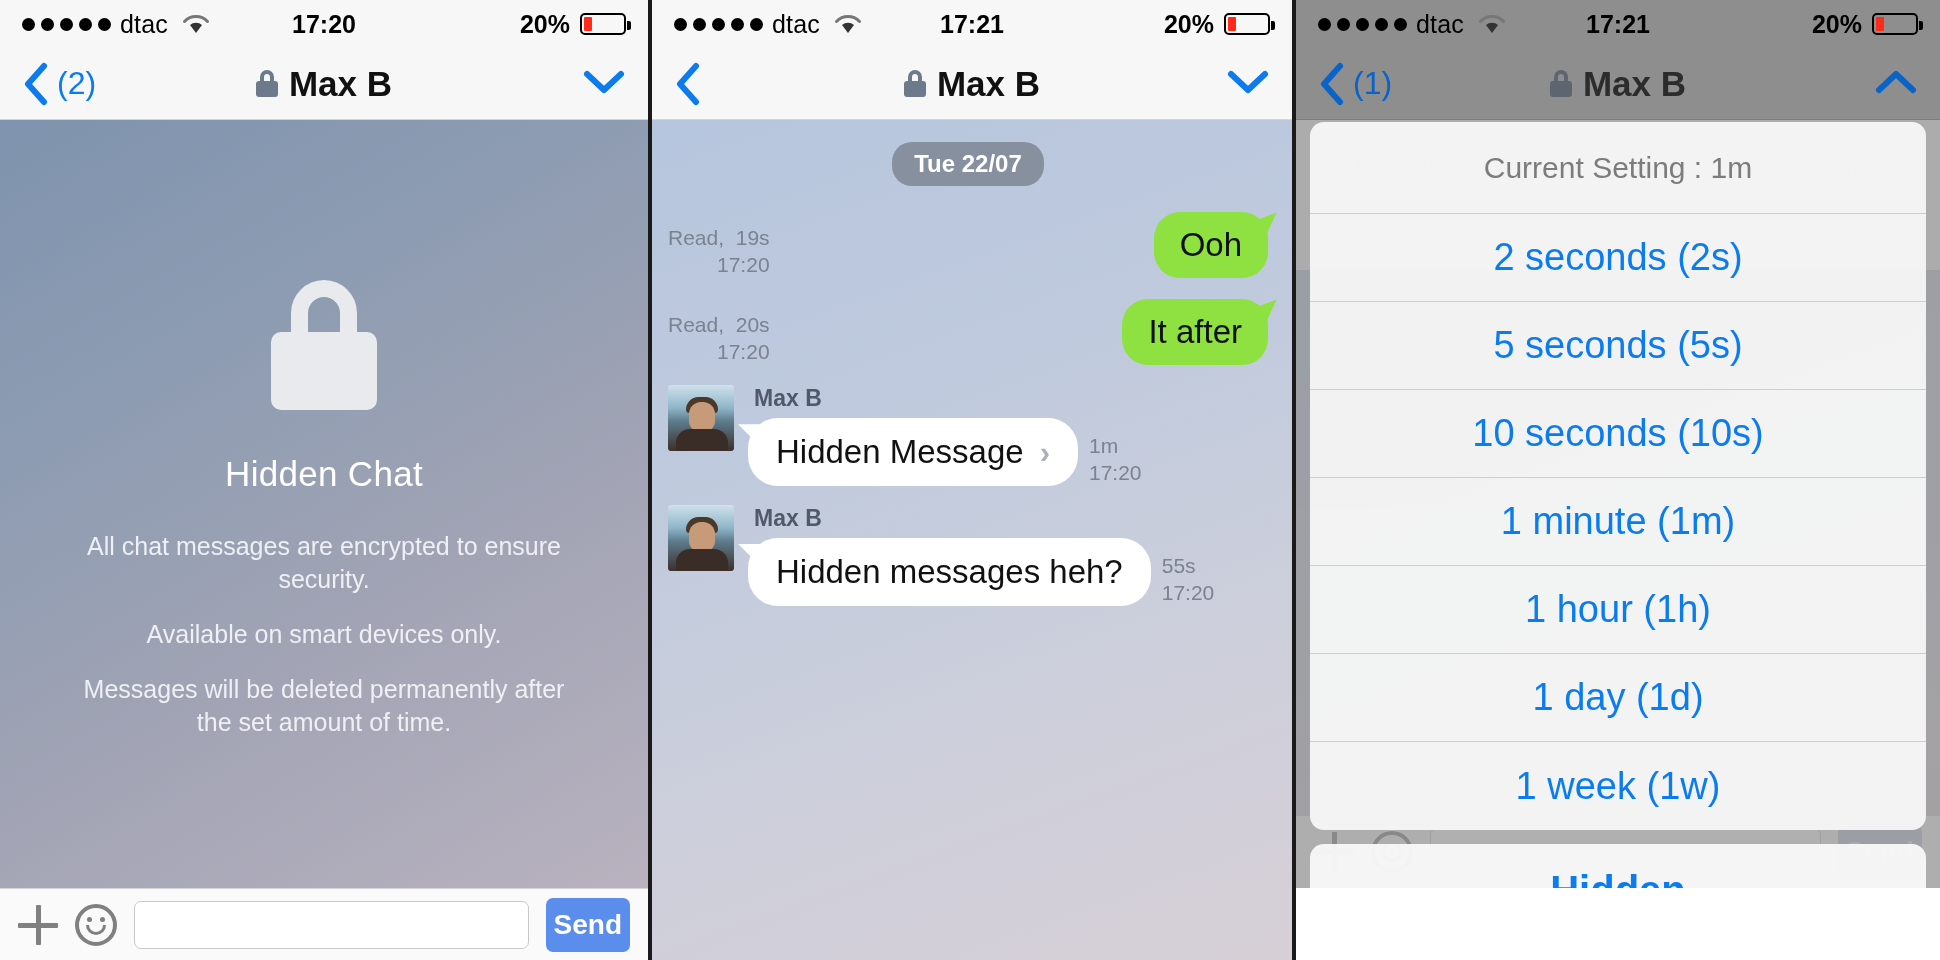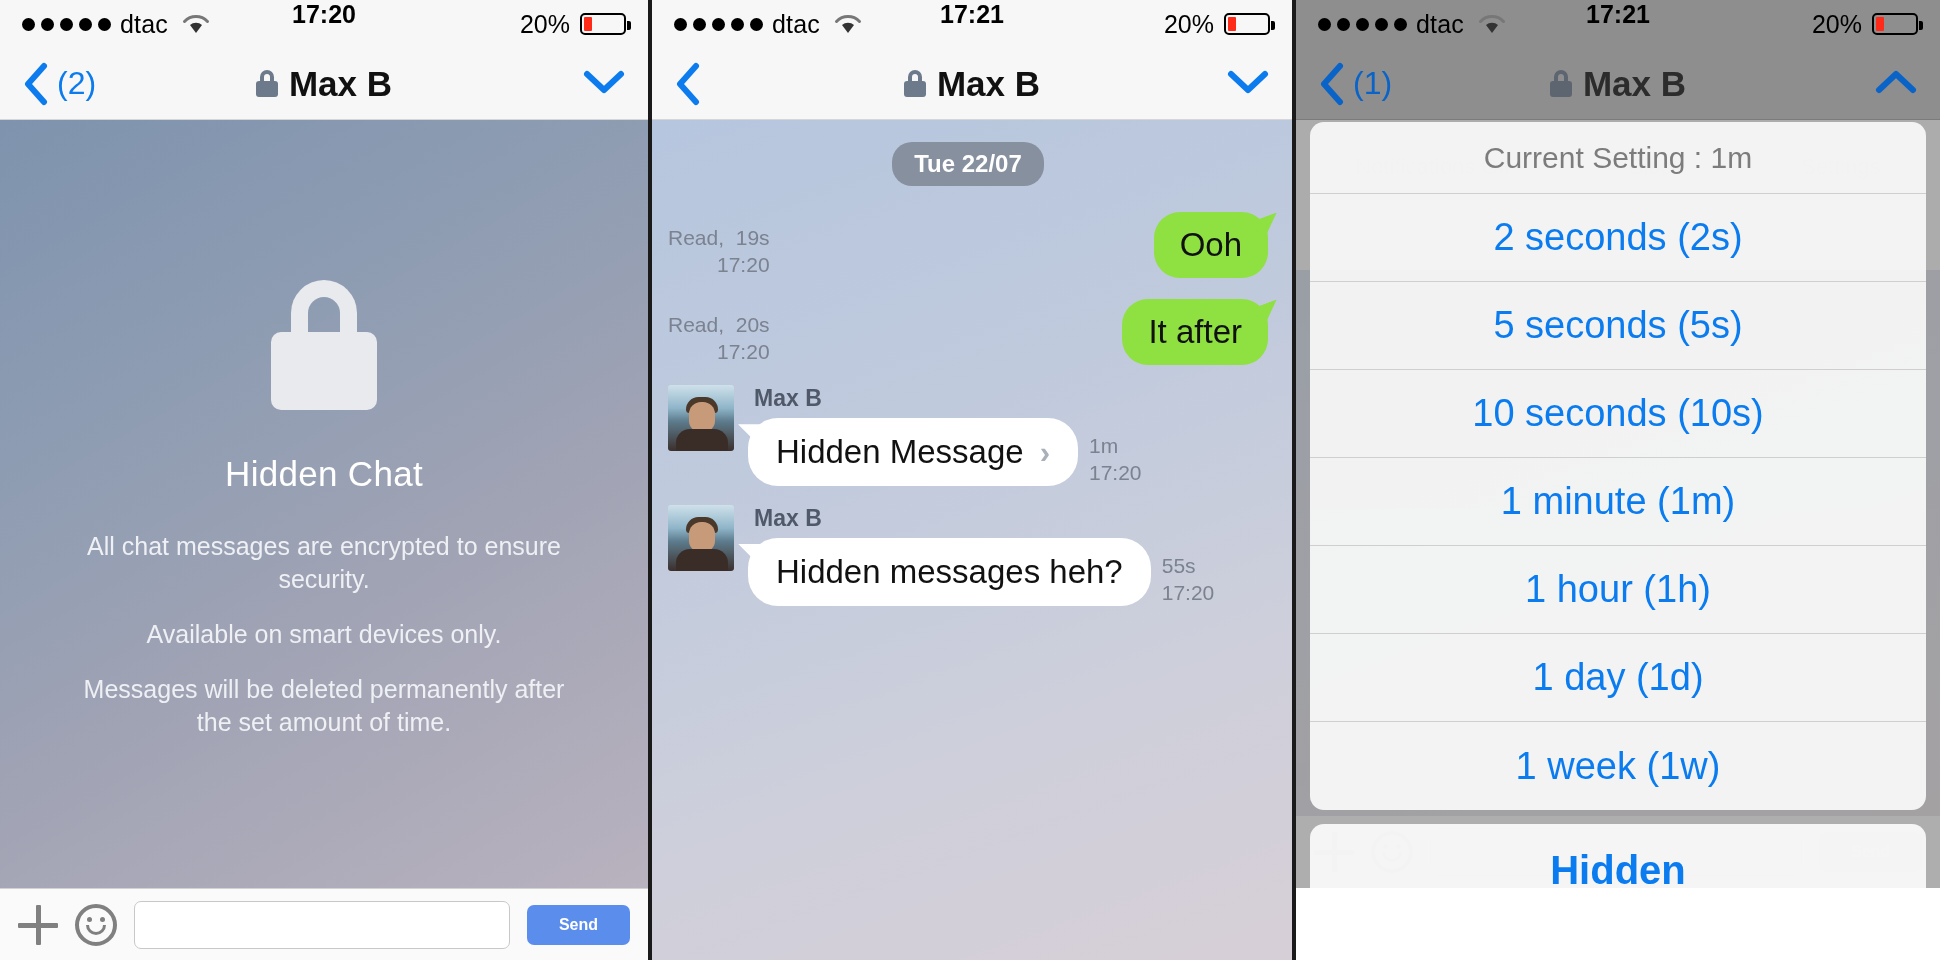--- a/index.html
+++ b/index.html
@@ -8,33 +8,33 @@
 
   .stage { position:relative; width:1940px; height:960px; display:flex; }
 
   .panel { position:relative; height:960px; overflow:hidden; background:#fff; }
   .p1 { width:648px; }
   .p2 { width:648px; border-left:4px solid #1a1a1a; border-right:4px solid #1a1a1a;}
   .p3 { width:644px; }
 
   
   .statusbar {
-    height:48px; display:flex; padding:0 22px;
+    height:48px; display:flex; align-items:center; padding:0 22px;
     position:relative; background:#f7f7f7; flex:none;
   }
   .sb-left { display:flex; align-items:center; gap:9px; }
   .dots { display:flex; gap:6px; }
   .dot { width:13px; height:13px; border-radius:50%; background:#000; }
   .carrier { font-size:25px; color:#000; letter-spacing:.2px; }
   .wifi { margin-left:4px; }
   .sb-center {
     position:absolute; left:0; right:0; text-align:center;
     font-size:25px; font-weight:bold; color:#000; pointer-events:none;
   }
-  .sb-right { margin-left:auto; display:flex; align-items:center; gap:10px; z-index:2;}
+  .sb-right { margin-left:auto; display:flex; align-items:center; gap:10px; z-index:2;font-weight:bold;}
   .batt-pct { font-size:25px; color:#000; }
   .battery {
     width:46px; height:22px; border:2.5px solid #000; border-radius:5px;
     position:relative; display:flex; align-items:center; padding:2px;
   }
   .battery:after {
     content:""; position:absolute; right:-7px; top:6px; width:4px; height:9px;
     background:#000; border-radius:0 2px 2px 0;
   }
   .batt-fill { height:100%; width:22%; background:#ff2a17; border-radius:1px; }
@@ -87,22 +87,22 @@
   .plus-ic:after{top:0;left:17.5px;width:5px;height:40px;}
   .smiley { width:42px; height:42px; border:4px solid #808080; border-radius:50%;
     position:relative; cursor:pointer; flex:none; }
   .smiley .eye { position:absolute; top:9px; width:5px; height:5px; background:#808080; border-radius:50%; }
   .smiley .eye.l{left:8px;} .smiley .eye.r{right:8px;}
   .smiley .mouth { position:absolute; bottom:7px; left:7px; width:20px; height:10px;
     border:3px solid #808080; border-top:none; border-radius:0 0 12px 12px; }
   .txtfield { flex:1; height:48px; background:#fff; border:1.5px solid #c8c8c8;
     border-radius:7px; cursor:text; }
   .send-btn {
-    background:#5b8ded; color:#fff; font-size:16px; font-weight:bold;
-    padding:11px 32px; border-radius:7px; border:none; cursor:pointer; flex:none;
+    background:#5b8ded; color:#fff; font-size:28px; font-weight:bold;
+    padding:11px 8px; border-radius:7px; border:none; cursor:pointer; flex:none;
     font-family:"Liberation Sans", sans-serif;
   }
 
   
   .chat-body {
     height:880px; position:relative; overflow:hidden;
     background:linear-gradient(160deg,#b6c6de 0%,#c0cadd 35%,#cdcfdb 65%,#d8cfd6 100%);
     padding:22px 24px 10px 16px;
   }
   .datepill {
@@ -159,21 +159,21 @@
   .du-icons { position:absolute; top:34px; left:0; right:0; display:flex;
     justify-content:space-around; color:#b9b9b9; font-size:22px; }
   .du-chat { position:absolute; top:150px; left:0; right:0; bottom:72px;
     background:linear-gradient(160deg,#b6c6de,#d8cfd6); }
   .du-bar { position:absolute; bottom:0; left:0; right:0; height:72px; background:#fafafa;
     display:flex; align-items:center; padding:0 18px; gap:17px; }
 
   .sheet { position:absolute; left:14px; right:14px; top:2px; z-index:5; }
   .sheet-group { background:rgba(248,248,248,.94); border-radius:14px; overflow:hidden; }
   .sheet-head {
-    height:72px; display:flex; align-items:center; justify-content:center;
+    height:92px; display:flex; align-items:center; justify-content:center;
     font-size:30px; color:#7c7c7c; border-bottom:1px solid #cfcfcf;
   }
   .sheet-item {
     height:88px; display:flex; align-items:center; justify-content:center;
     font-size:38px; color:#0a7cf0; font-weight:500; cursor:pointer;
     border-bottom:1px solid #cfcfcf;
   }
   .sheet-item:last-child { border-bottom:none; }
   .sheet-cancel {
     margin-top:14px; height:92px; background:rgba(248,248,248,.96); border-radius:14px;

